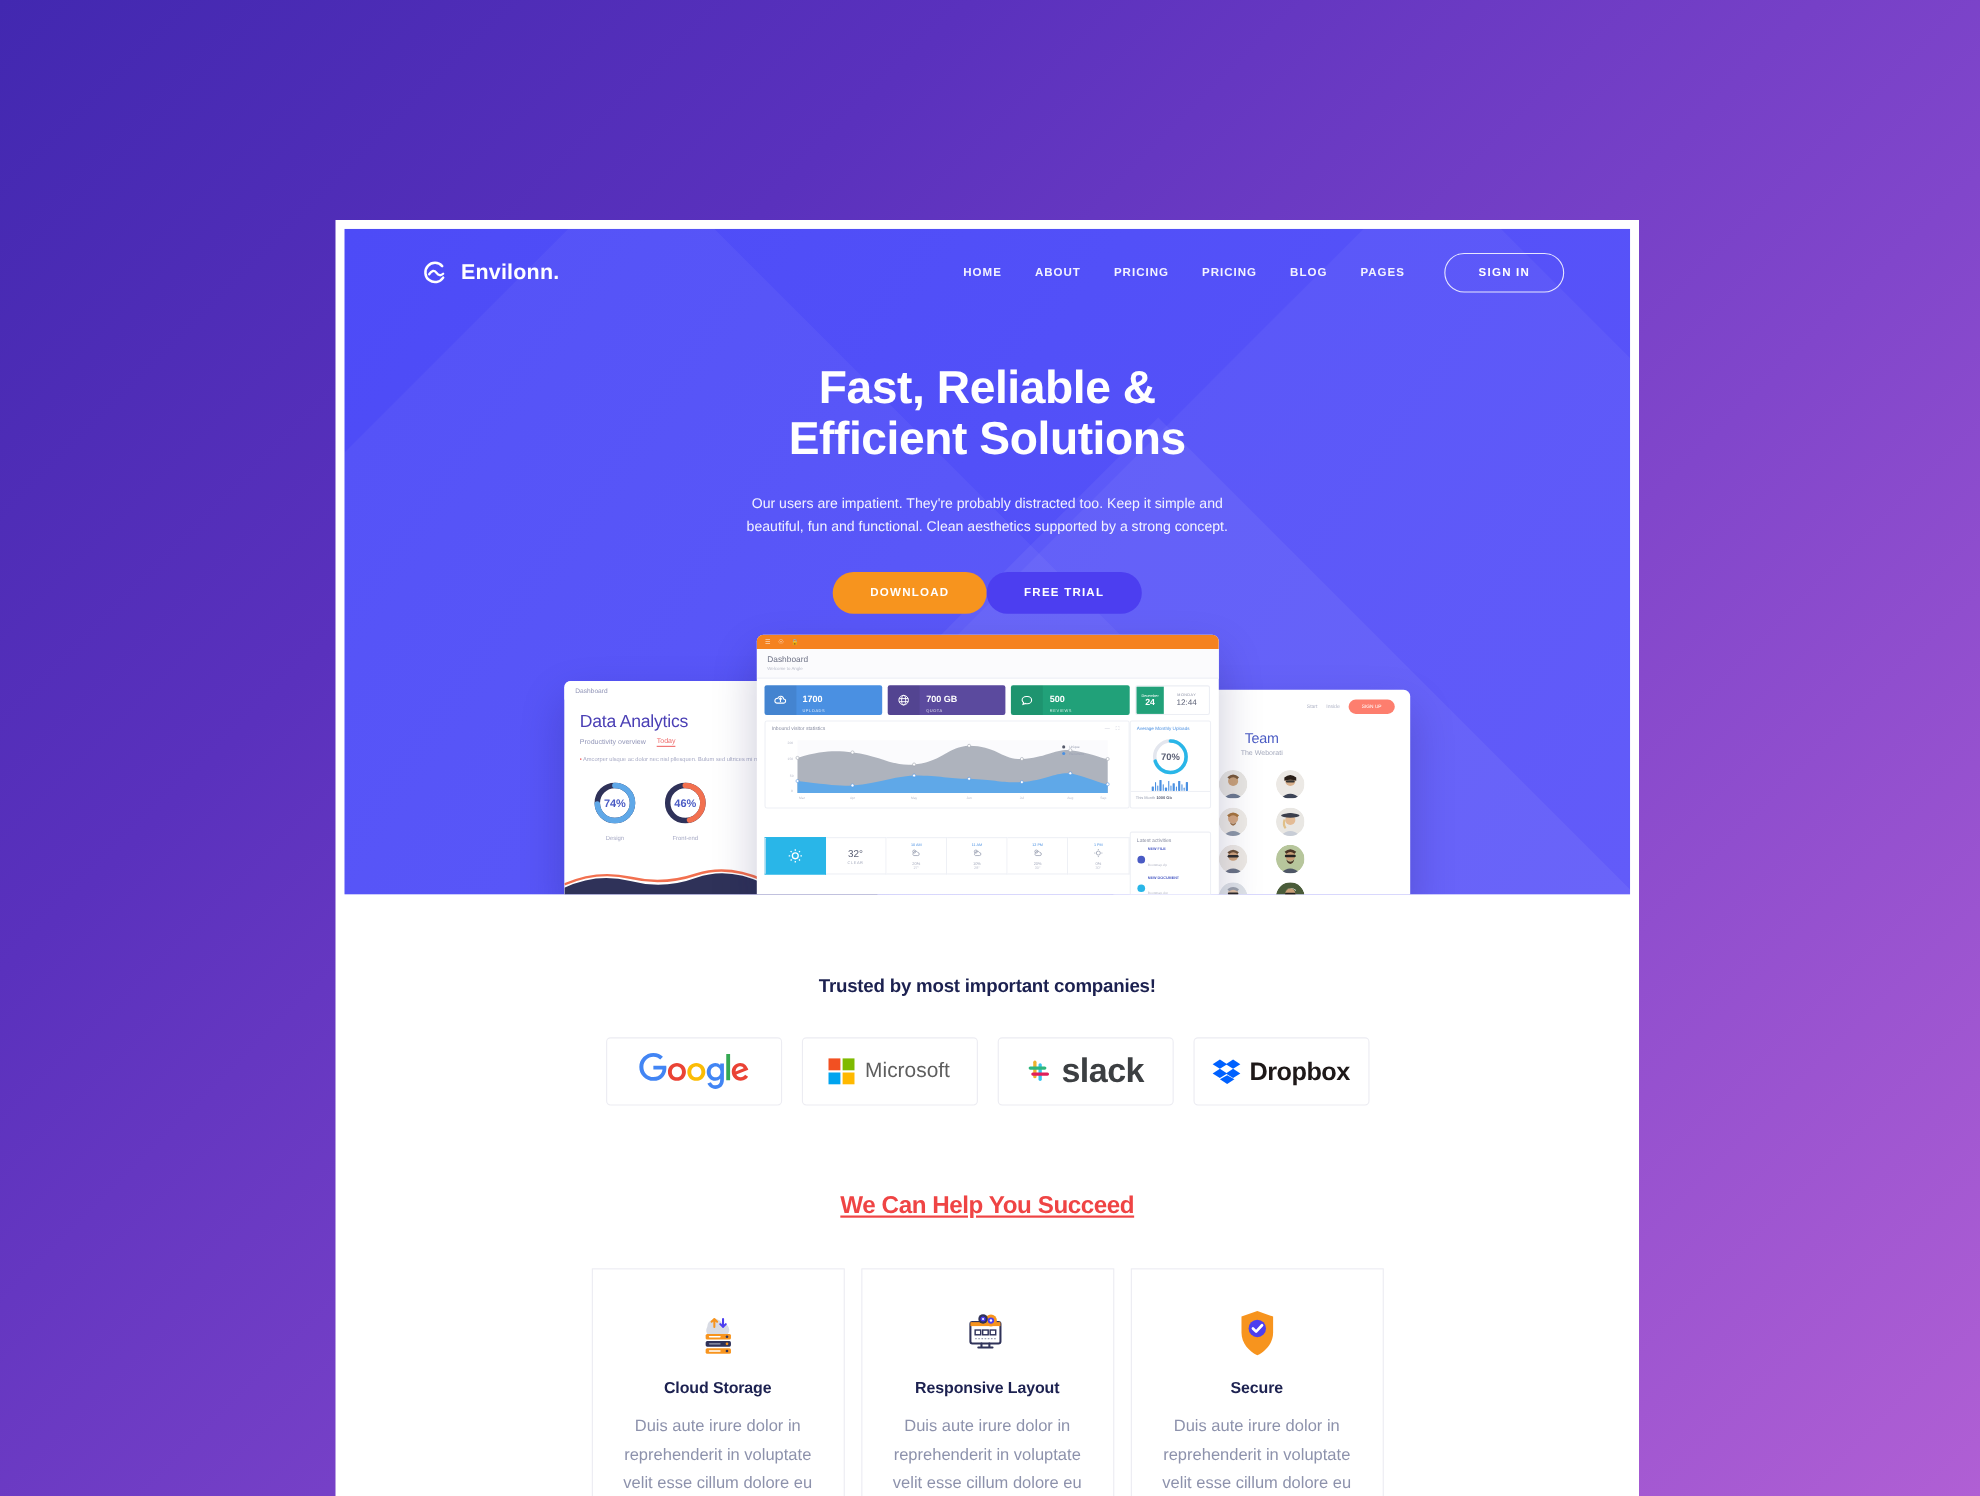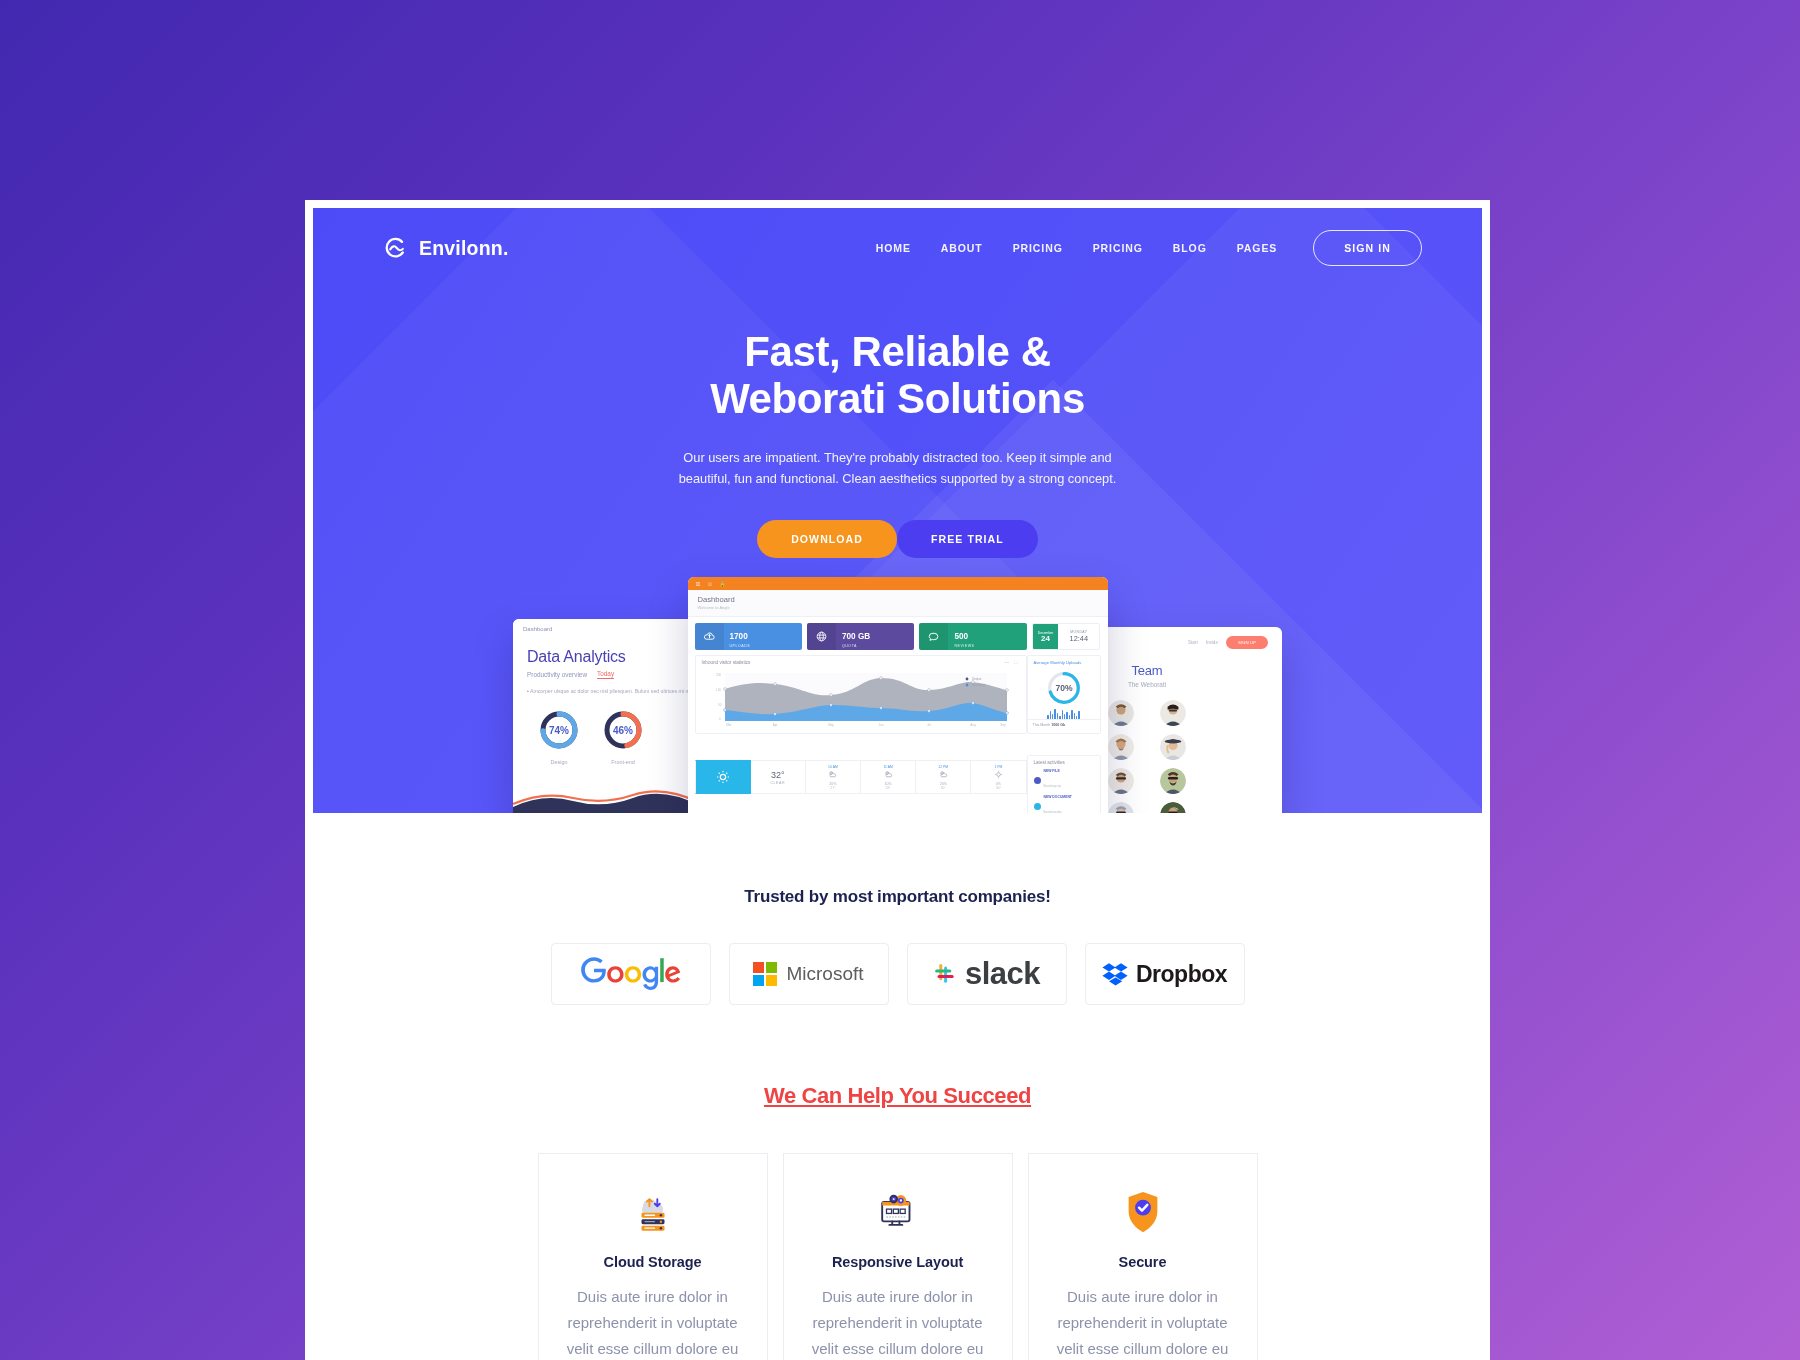--- a/index.html
+++ b/index.html
@@ -171,21 +171,21 @@
         <a class="nav-link" href="#">PRICING</a>
         <a class="nav-link" href="#">BLOG</a>
         <a class="nav-link" href="#">PAGES</a>
       </div>
       <button class="signin-btn">SIGN IN</button>
     </nav>
 
     <div class="hero-body">
       <h1 class="hero-title">
         <span>Fast, Reliable &amp;</span><br>
-        <span>Weborati Solutions</span>
+        <span>Efficient Solutions</span>
       </h1>
       <p class="hero-sub">Our users are impatient. They're probably distracted too. Keep it simple and beautiful, fun and functional. Clean aesthetics supported by a strong concept.</p>
       <div class="hero-ctas">
         <button class="btn btn-download">DOWNLOAD</button>
         <button class="btn btn-trial">FREE TRIAL</button>
       </div>
     </div>
 
     <div class="mockups">
 

